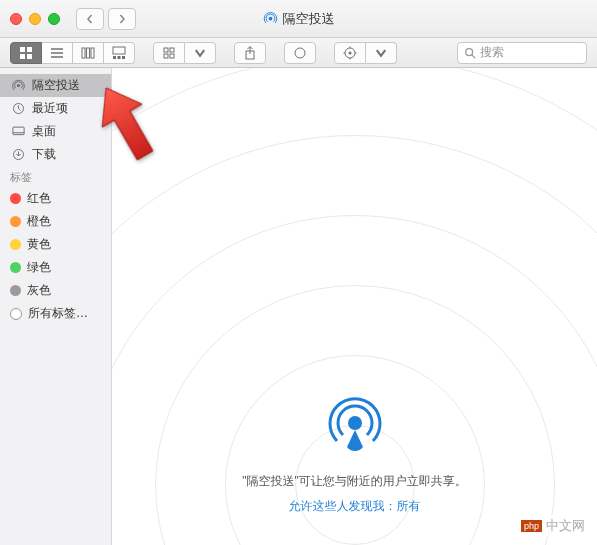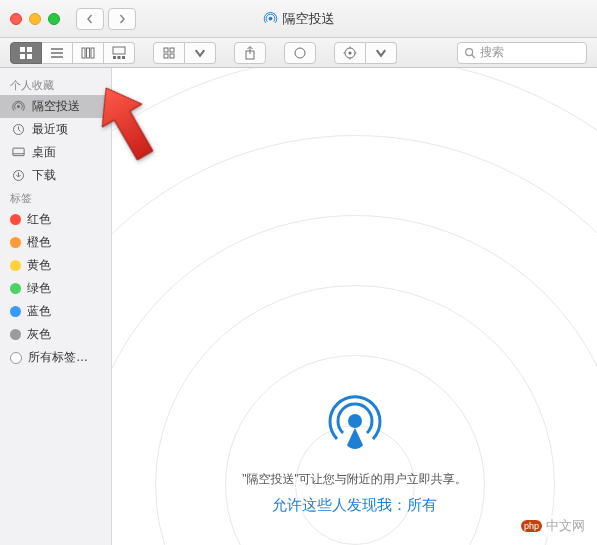--- a/index.html
+++ b/index.html
@@ -42,27 +42,27 @@
     .sb-item .ico svg { width: 15px; height: 15px; }
     .tag-dot { width: 11px; height: 11px; border-radius: 50%; flex-shrink: 0; }
     .tag-all { width: 12px; height: 12px; border-radius: 50%; border: 1.5px solid #999; background: #fff; flex-shrink: 0; }
     
     .content { flex: 1; position: relative; background: #fff; display: flex; flex-direction: column; align-items: center; justify-content: flex-end; padding-bottom: 30px; overflow: hidden; }
     .ripples { position: absolute; bottom: 60px; left: 50%; transform: translateX(-50%); }
     .ring { position: absolute; border: 1px solid #e8e8e8; border-radius: 50%; left: 50%; top: 50%; transform: translate(-50%, -50%); }
     .airdrop-big { position: relative; z-index: 2; margin-bottom: 14px; }
     .airdrop-big svg { width: 64px; height: 64px; }
     .desc { font-size: 12px; color: #555; margin-bottom: 8px; z-index: 2; }
-    .discover { font-size: 15px; color: #1e7fd6; z-index: 2; }
+    .discover { font-size: 12px; color: #1e7fd6; z-index: 2; }
     
     .arrow { position: absolute; left: 100px; top: 82px; z-index: 10; transform: rotate(-30deg); }
     .arrow svg { width: 55px; height: 80px; filter: drop-shadow(0 2px 2px rgba(0,0,0,0.3)); }
     
     .watermark { position: absolute; bottom: 8px; right: 8px; font-size: 13px; color: #aaa; display: flex; align-items: center; gap: 4px; z-index: 5; background: rgba(255,255,255,0.7); padding: 2px 4px; }
-    .watermark .wm-ico { background: #c2410c; color: #fff; font-size: 9px; border-radius: 6px; padding: 1px 3px; }
+    .watermark .wm-ico { background: #c2410c; color: #fff; font-size: 9px; border-radius: 0; padding: 1px 3px; }
   </style>
 </head>
 <body>
 
 <div class="titlebar">
   <div class="traffic">
     <span class="tr-close"></span>
     <span class="tr-min"></span>
     <span class="tr-max"></span>
   </div>
@@ -170,21 +170,20 @@
     <svg viewBox="0 0 14 14">
         <circle cx="6" cy="6" r="4" fill="none" stroke="currentColor" stroke-width="1.5"></circle>
         <line x1="9" y1="9" x2="13" y2="13" stroke="currentColor" stroke-width="1.5"></line>
       </svg>
     <span>搜索</span>
   </div>
 </div>
 
 <div class="body">
   <div class="sidebar">
-    <div class="sb-header">个人收藏</div>
 
     <div class="sb-item selected">
       <span class="ico">
           <svg viewBox="0 0 24 24">
             <circle cx="12" cy="12" r="2.5" fill="currentColor"></circle>
             <path d="M7.5 16.5 A6.3 6.3 0 1 1 16.5 16.5" stroke="currentColor" fill="none" stroke-width="1.5"></path>
             <path d="M5 19 A9.3 9.3 0 1 1 19 19" stroke="currentColor" fill="none" stroke-width="1.5"></path>
           </svg>
         </span>
       <span>隔空投送</span>
@@ -227,24 +226,20 @@
         <span class="tag-dot" style="background:#ff9a36"></span>
         <span>橙色</span>
       </div>
     <div class="sb-item">
         <span class="tag-dot" style="background:#ffd23e"></span>
         <span>黄色</span>
       </div>
     <div class="sb-item">
         <span class="tag-dot" style="background:#4fd264"></span>
         <span>绿色</span>
-      </div>
-    <div class="sb-item">
-        <span class="tag-dot" style="background:#3c9aff"></span>
-        <span>蓝色</span>
       </div>
     <div class="sb-item">
         <span class="tag-dot" style="background:#9b9b9b"></span>
         <span>灰色</span>
       </div>
     <div class="sb-item">
         <span class="tag-all"></span>
         <span>所有标签…</span>
       </div>
   </div>

